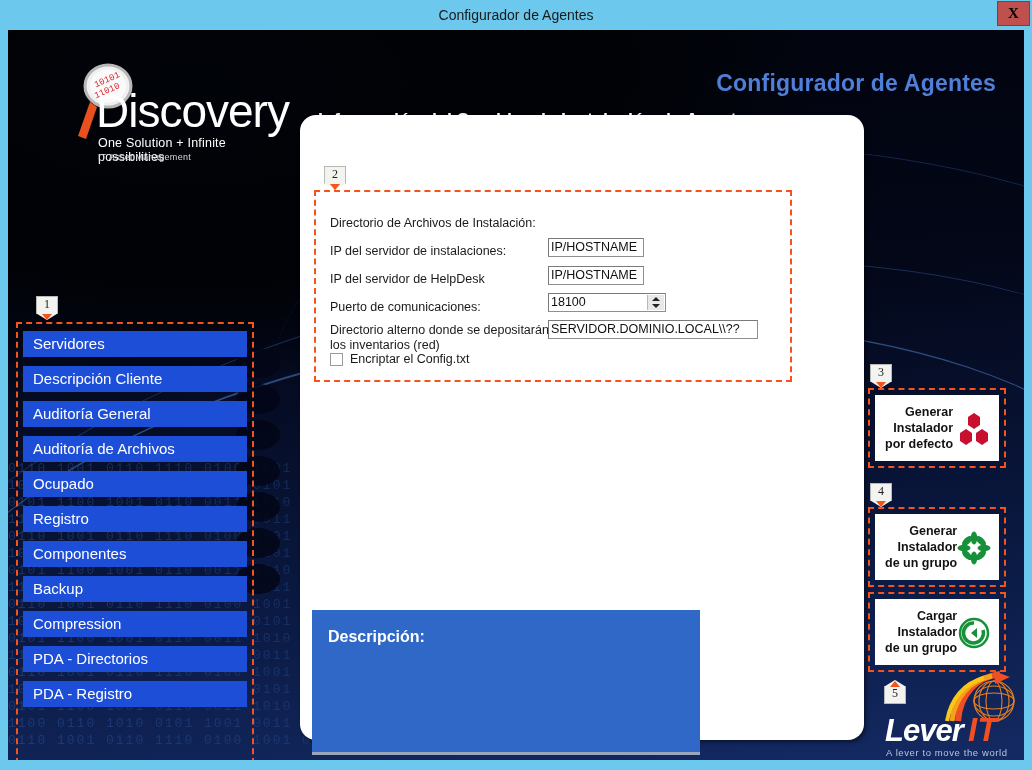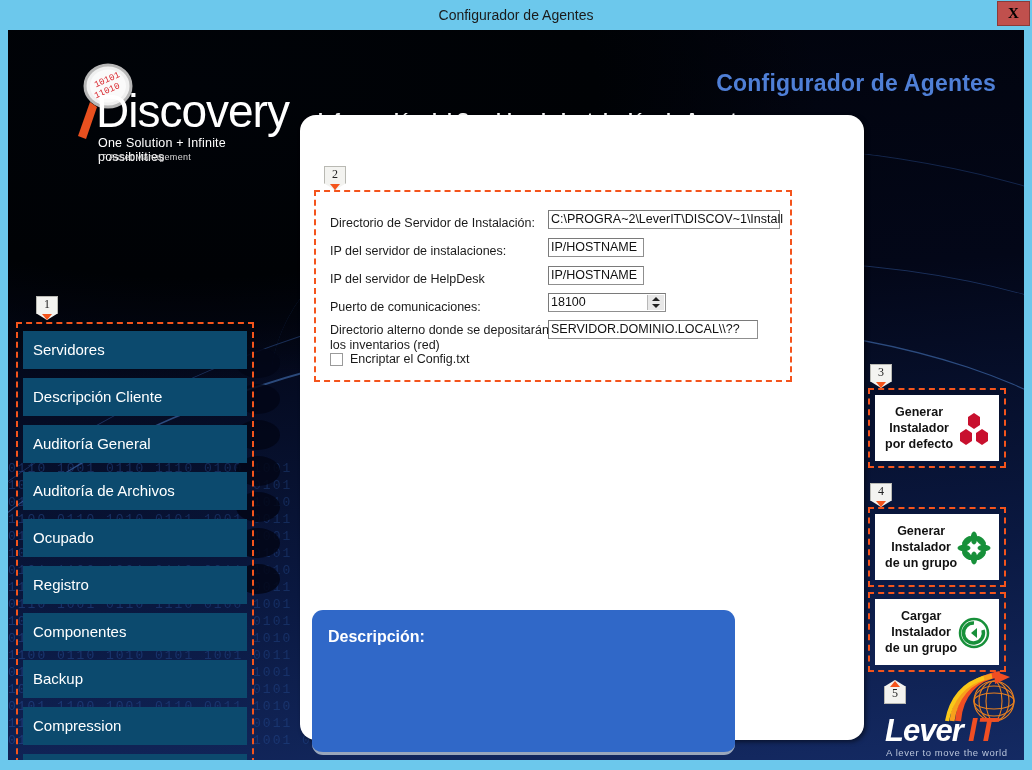--- a/index.html
+++ b/index.html
@@ -181,23 +181,23 @@
   #sidebar {
     position: absolute;
     left: 8px; top: 292px;
     width: 238px; height: 452px;
     border: 2px dashed #f4541c;
     padding: 7px 5px 0 5px;
   }
   .menu-item {
     display: block;
     width: 224px;
-    height: 38px;
+    height: 26px;
     margin: 0 0 9px 0;
-    background: #0c4a6e;
+    background: #1d4ed8;
     border: none;
     color: #ffffff;
     font-size: 15px;
     text-align: left;
     padding-left: 10px;
     line-height: 26px;
     cursor: pointer;
     font-family: "Liberation Sans", sans-serif;
     white-space: nowrap;
     overflow: hidden;
@@ -272,25 +272,24 @@
     border: 1px solid #9a9a9a;
     background: #fff;
     cursor: pointer;
   }
   .chk-label { font-size: 12.5px; color: #1a1a1a; }
 
   
   #desc-box {
     position: absolute;
     left: 12px; top: 495px;
-    width: 423px; height: 145px;
+    width: 388px; height: 145px;
     background: #3068c8;
     border-bottom: 3px solid #9aa7bb;
     color: #fff;
-    border-radius: 11px;
   }
   #desc-title {
     position: absolute;
     left: 16px; top: 18px;
     font-size: 16px;
     font-weight: bold;
   }
   #desc-text {
     position: absolute;
     left: 50px; top: 62px;
@@ -350,21 +349,21 @@
     cursor: pointer;
     position: relative;
     display: block;
   }
   .act-text {
     position: absolute;
     left: 10px; top: 9px;
     font-size: 12.5px;
     font-weight: bold;
     color: #121212;
-    text-align: center;
+    text-align: right;
     line-height: 16px;
     font-family: "Liberation Sans", sans-serif;
   }
   .act-icon {
     position: absolute;
     right: 8px; top: 17px;
     width: 34px; height: 34px;
   }
 
   
@@ -492,22 +491,21 @@
       <div id="panel">
 
         <div id="step2-badge" class="step-badge">
           <div class="pent"></div>
           <div class="num">2</div>
           <div class="tri"></div>
         </div>
 
         <div id="form-box">
 
-          <div class="fld-label" style="left:14px; top:24px;">Directorio de Servidor de Instalación:</div>
-          <div class="txtbox" style="left:232px; top:18px; width:232px;">C:\PROGRA~2\LeverIT\DISCOV~1\Install</div>
+          <div class="fld-label" style="left:14px; top:24px;">Directorio de Archivos de Instalación:</div>
 
           <div class="fld-label" style="left:14px; top:52px;">IP del servidor de instalaciones:</div>
           <div class="txtbox" style="left:232px; top:46px; width:96px;">IP/HOSTNAME</div>
 
           <div class="fld-label" style="left:14px; top:80px;">IP del servidor de HelpDesk</div>
           <div class="txtbox" style="left:232px; top:74px; width:96px;">IP/HOSTNAME</div>
 
           <div class="fld-label" style="left:14px; top:108px;">Puerto de comunicaciones:</div>
           <div class="txtbox" style="left:232px; top:101px; width:118px;">
             <span>18100</span>

